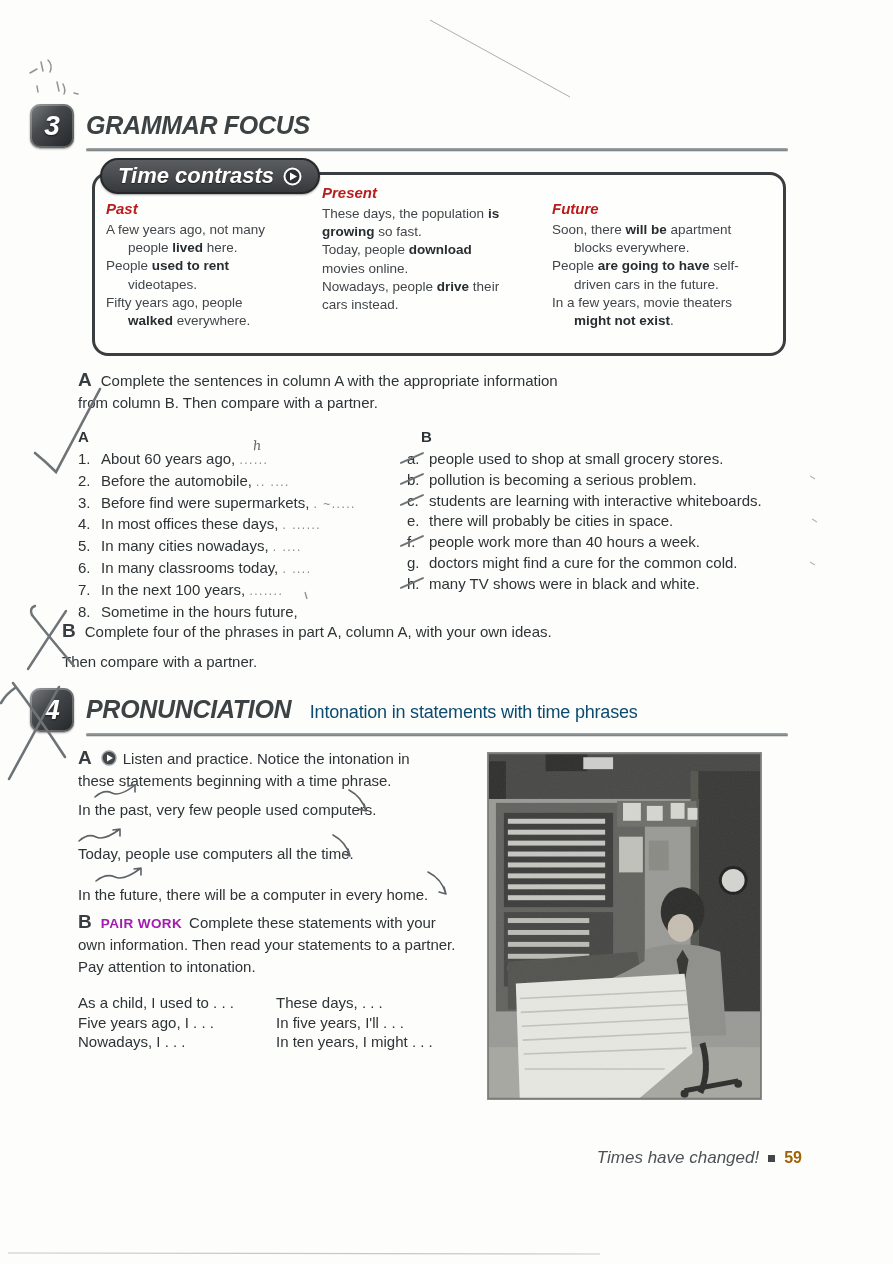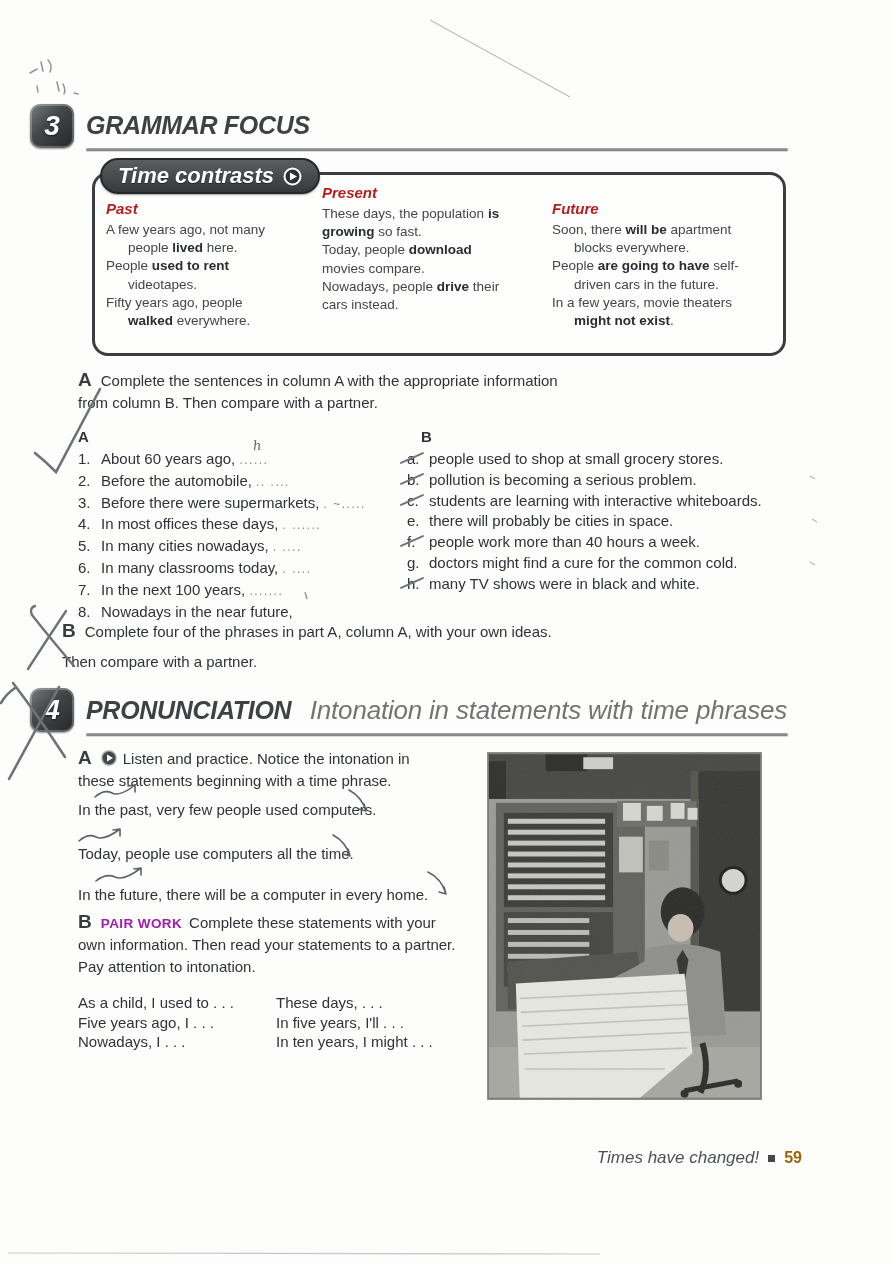--- a/index.html
+++ b/index.html
@@ -14,21 +14,21 @@
   
   .badge {
     width:44px; height:44px; border-radius:10px;
     background:linear-gradient(135deg,#7a7e80 0%, #46494b 40%, #232628 100%);
     box-shadow:inset 0 0 0 2px rgba(255,255,255,.25), 0 1px 2px rgba(0,0,0,.4);
     color:#fff; font-weight:bold; font-style:italic; font-size:28px;
     display:flex; align-items:center; justify-content:center;
     text-shadow:0 1px 2px rgba(0,0,0,.6);
   }
   .sec-title { font-size:25px; font-weight:bold; font-style:italic; color:#3d4245; letter-spacing:-0.3px; }
-  .sec-sub   { font-size:26px; font-style:italic; color:#737373; font-weight:normal; letter-spacing:-0.2px; }
+  .sec-sub   { font-size:18px; color:#0c4a6e; font-weight:normal; letter-spacing:-0.2px; }
   .rule { height:3px; border-radius:2px;
     background:linear-gradient(#a3a8ab,#787d80); box-shadow:0 1px 0 #d8dadb; }
 
   
   #tc-box { border:3.5px solid #3a3e41; border-radius:16px; background:#fefefd; }
   #tc-tab {
     height:36px; padding:0 16px; border-radius:18px;
     background:linear-gradient(#5a5e60,#35393b); border:2px solid #24282a;
     display:flex; align-items:center; gap:9px; z-index:3;
     box-shadow:0 1px 2px rgba(0,0,0,.35);
@@ -90,47 +90,47 @@
 
   <div class="abs gcol" style="left:106px; top:200px; width:182px;">
     <div class="ghead">Past</div>
     <p class="gsent hang"><span>A few years ago, not many people </span><span class="b">lived</span><span> here.</span></p>
     <p class="gsent hang"><span>People </span><span class="b">used to rent</span><span> videotapes.</span></p>
     <p class="gsent hang"><span>Fifty years ago, people </span><span class="b">walked</span><span> everywhere.</span></p>
   </div>
   <div class="abs gcol" style="left:322px; top:184px; width:186px;">
     <div class="ghead">Present</div>
     <p class="gsent"><span>These days, the population </span><span class="b">is growing</span><span> so fast.</span></p>
-    <p class="gsent"><span>Today, people </span><span class="b">download</span><span> movies compare.</span></p>
+    <p class="gsent"><span>Today, people </span><span class="b">download</span><span> movies online.</span></p>
     <p class="gsent"><span>Nowadays, people </span><span class="b">drive</span><span> their cars instead.</span></p>
   </div>
   <div class="abs gcol" style="left:552px; top:200px; width:206px;">
     <div class="ghead">Future</div>
     <p class="gsent hang"><span>Soon, there </span><span class="b">will be</span><span> apartment blocks everywhere.</span></p>
     <p class="gsent hang"><span>People </span><span class="b">are going to have</span><span> self-driven cars in the future.</span></p>
     <p class="gsent hang"><span>In a few years, movie theaters </span><span class="b">might not exist</span><span>.</span></p>
   </div>
 
   <div class="abs" style="left:78px; top:369px; width:560px;">
     <div><span class="lbl">A</span><span class="itext">Complete the sentences in column A with the appropriate information</span></div>
     <div class="itext" style="margin-top:2px;">from column B. Then compare with a partner.</div>
   </div>
 
   <div class="abs colhead" style="left:78px; top:428px;">A</div>
   <div class="abs colhead" style="left:421px; top:428px;">B</div>
 
   <div class="abs" style="left:78px; top:449px;">
     <div class="rowA"><span class="num">1.</span><span>About 60 years ago,</span> <span class="blankwrap"><span class="dots">......</span><span class="hw-answer">h</span></span></div>
     <div class="rowA"><span class="num">2.</span><span>Before the automobile,</span> <span class="dots">..  ....</span></div>
-    <div class="rowA"><span class="num">3.</span><span>Before there were supermarkets,</span> <span class="dots">.  ~.....</span></div>
+    <div class="rowA"><span class="num">3.</span><span>Before find were supermarkets,</span> <span class="dots">.  ~.....</span></div>
     <div class="rowA"><span class="num">4.</span><span>In most offices these days,</span> <span class="dots">.  ......</span></div>
     <div class="rowA"><span class="num">5.</span><span>In many cities nowadays,</span> <span class="dots">.  ....</span></div>
     <div class="rowA"><span class="num">6.</span><span>In many classrooms today,</span> <span class="dots">.  ....</span></div>
     <div class="rowA"><span class="num">7.</span><span>In the next 100 years,</span> <span class="dots">.......</span></div>
-    <div class="rowA"><span class="num">8.</span><span>Nowadays in the near future,</span></div>
+    <div class="rowA"><span class="num">8.</span><span>Sometime in the hours future,</span></div>
   </div>
 
   <div class="abs" style="left:407px; top:449px;">
     <div class="rowB"><span class="letter struck">a.</span><span>people used to shop at small grocery stores.</span></div>
     <div class="rowB"><span class="letter struck">b.</span><span>pollution is becoming a serious problem.</span></div>
     <div class="rowB"><span class="letter struck">c.</span><span>students are learning with interactive whiteboards.</span></div>
     <div class="rowB"><span class="letter">e.</span><span>there will probably be cities in space.</span></div>
     <div class="rowB"><span class="letter struck">f.</span><span>people work more than 40 hours a week.</span></div>
     <div class="rowB"><span class="letter">g.</span><span>doctors might find a cure for the common cold.</span></div>
     <div class="rowB"><span class="letter struck">h.</span><span>many TV shows were in black and white.</span></div>

